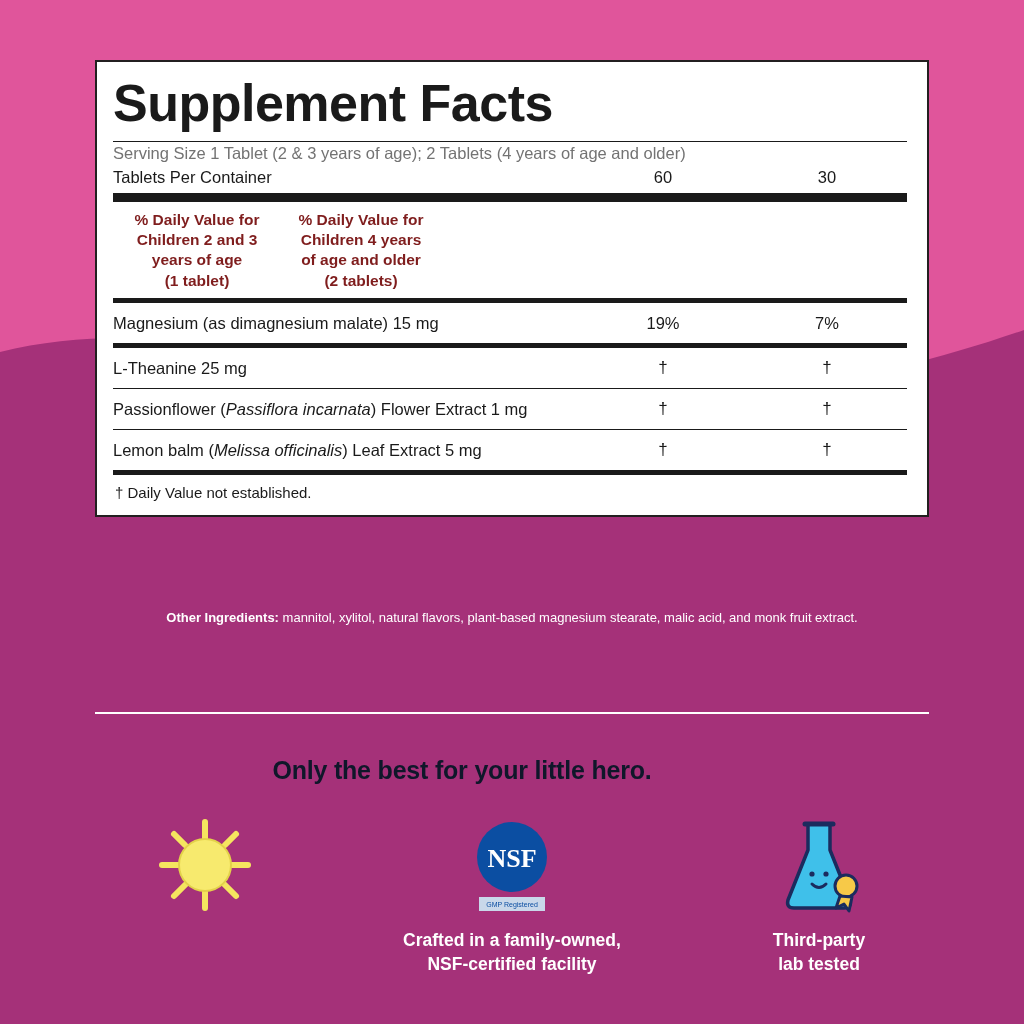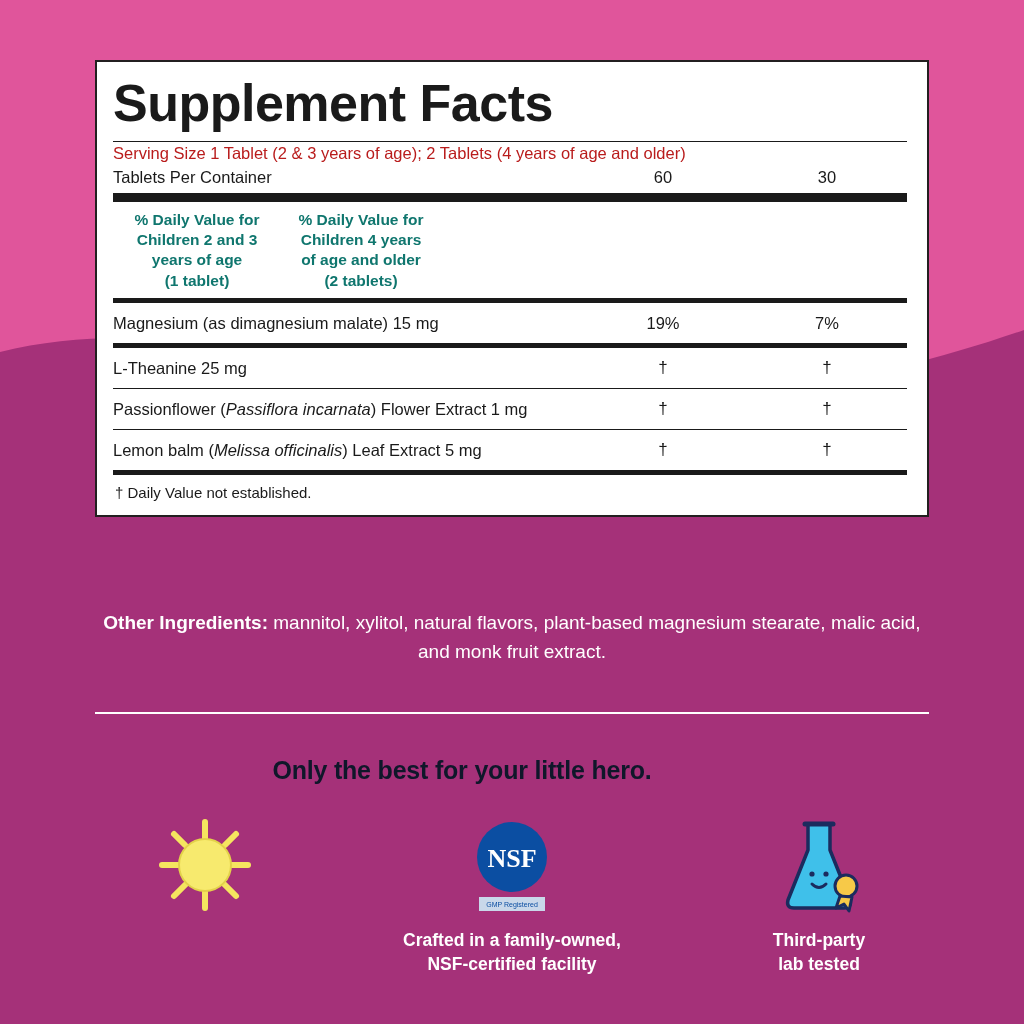--- a/index.html
+++ b/index.html
@@ -49,21 +49,21 @@
     font-size: 52px;
     font-weight: bold;
     letter-spacing: -0.5px;
     color: #1a1a1a;
     line-height: 1.05;
     margin: 4px 0 10px 0;
     white-space: nowrap;
   }
   .serving-line {
     font-size: 16.5px;
-    color: #b91c1c;
+    color: #737373;
     line-height: 1.45;
   }
   .servings-row {
     display: flex;
     align-items: baseline;
     font-size: 16.5px;
     color: #1a1a1a;
     line-height: 1.45;
   }
   .servings-label { flex: 1 1 auto; }
@@ -93,21 +93,21 @@
     font-size: 16.5px;
     font-weight: bold;
     color: #1a1a1a;
     padding-right: 8px;
   }
   .hdr-dv {
     width: 168px;
     text-align: center;
     font-size: 15.5px;
     font-weight: bold;
-    color: #0f766e;
+    color: #7f1d1d;
     line-height: 1.3;
   }
   .hdr-dv.second { width: 160px; }
 
   .ing-row {
     display: flex;
     align-items: center;
     min-height: 40px;
   }
   .ing-name {
@@ -138,21 +138,21 @@
   }
 
   
   .other-ing {
     position: absolute;
     left: 95px;
     top: 608px;
     width: 834px;
     text-align: center;
     color: #ffffff;
-    font-size: 19px;
+    font-size: 13px;
     line-height: 1.55;
   }
   .other-ing b { font-weight: bold; }
 
   .divider {
     position: absolute;
     left: 95px;
     top: 712px;
     width: 834px;
     height: 2px;

